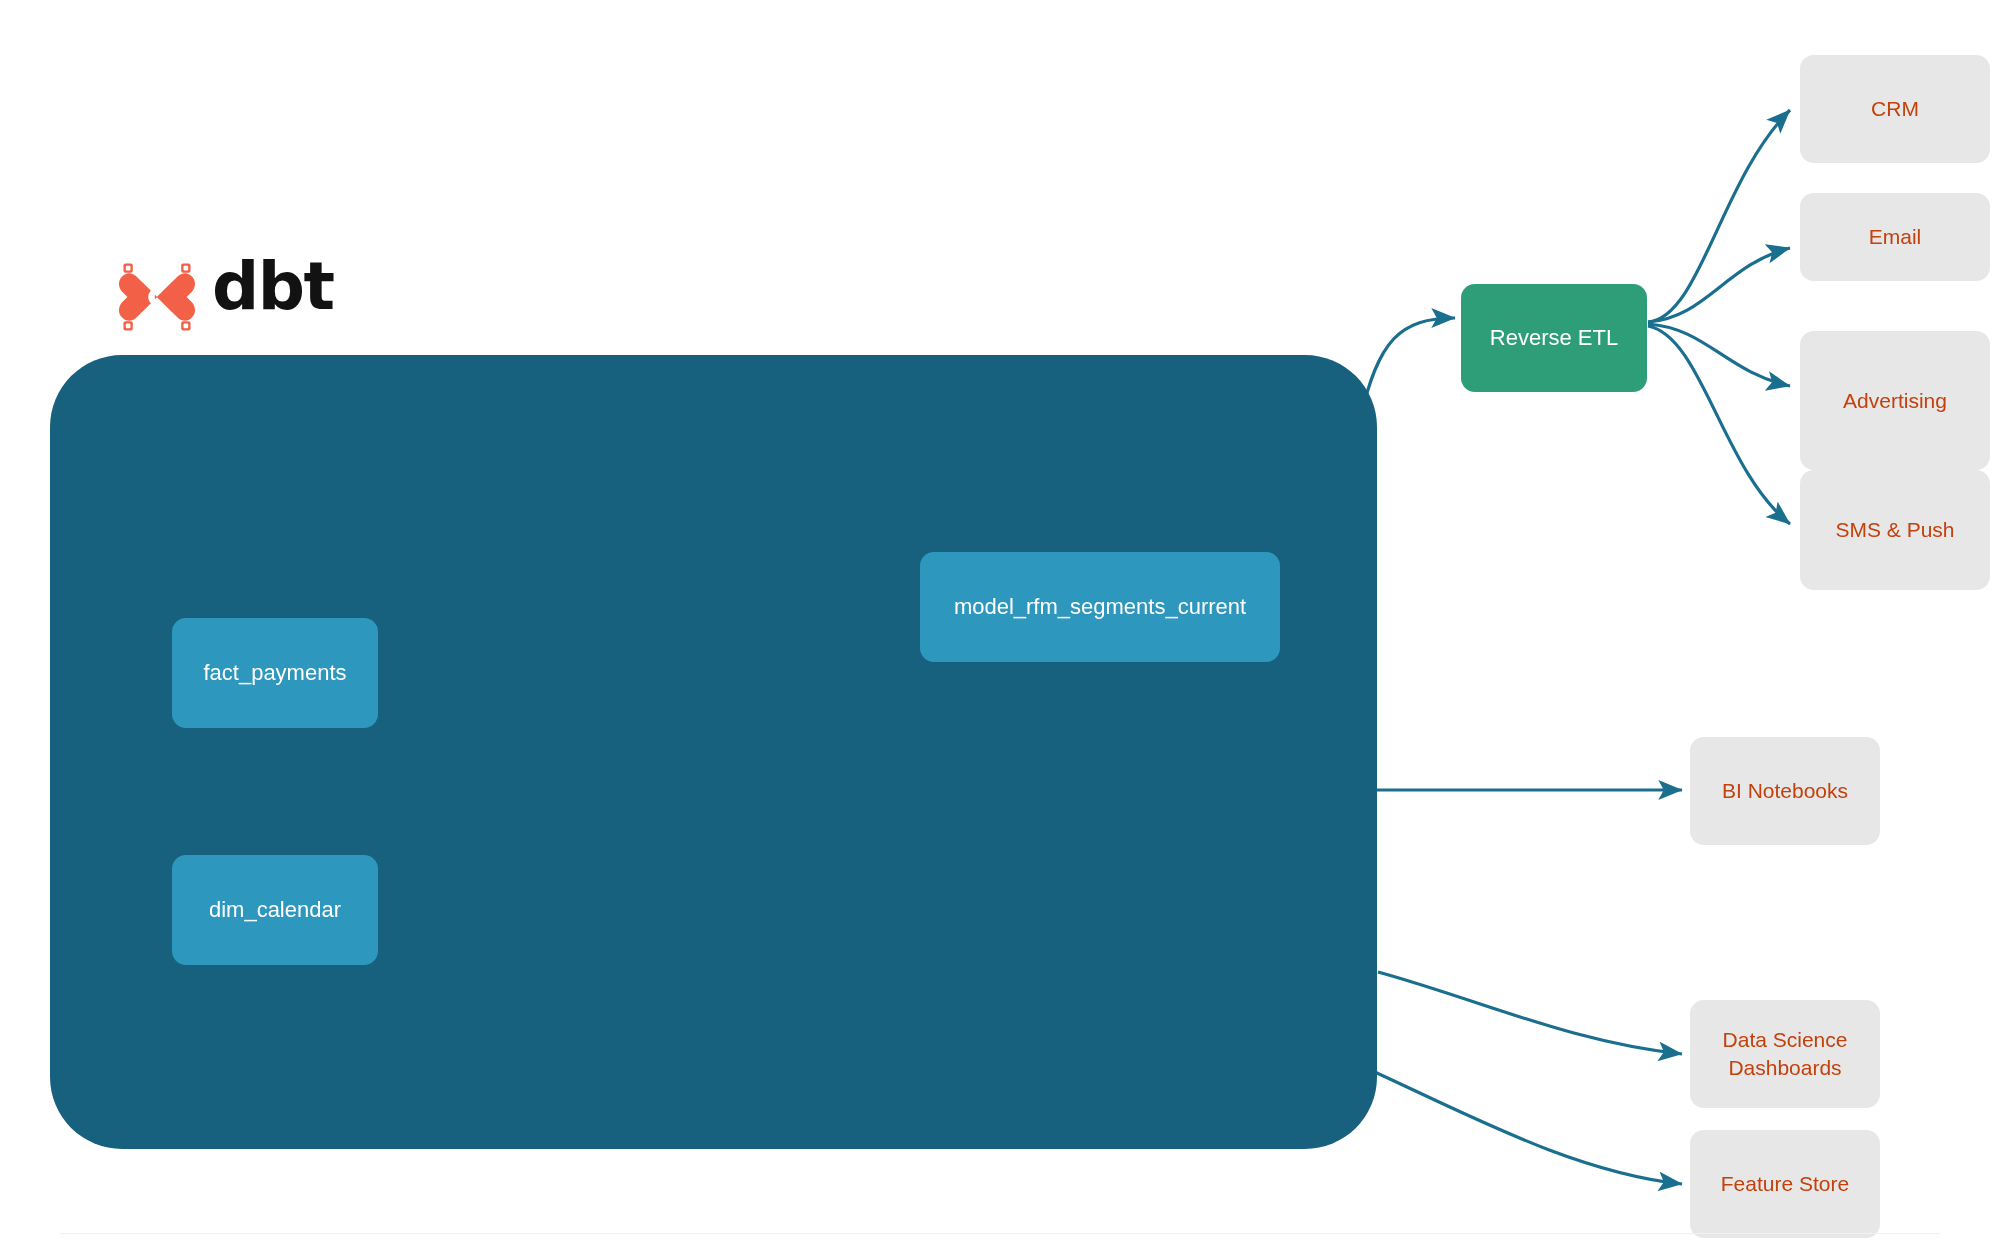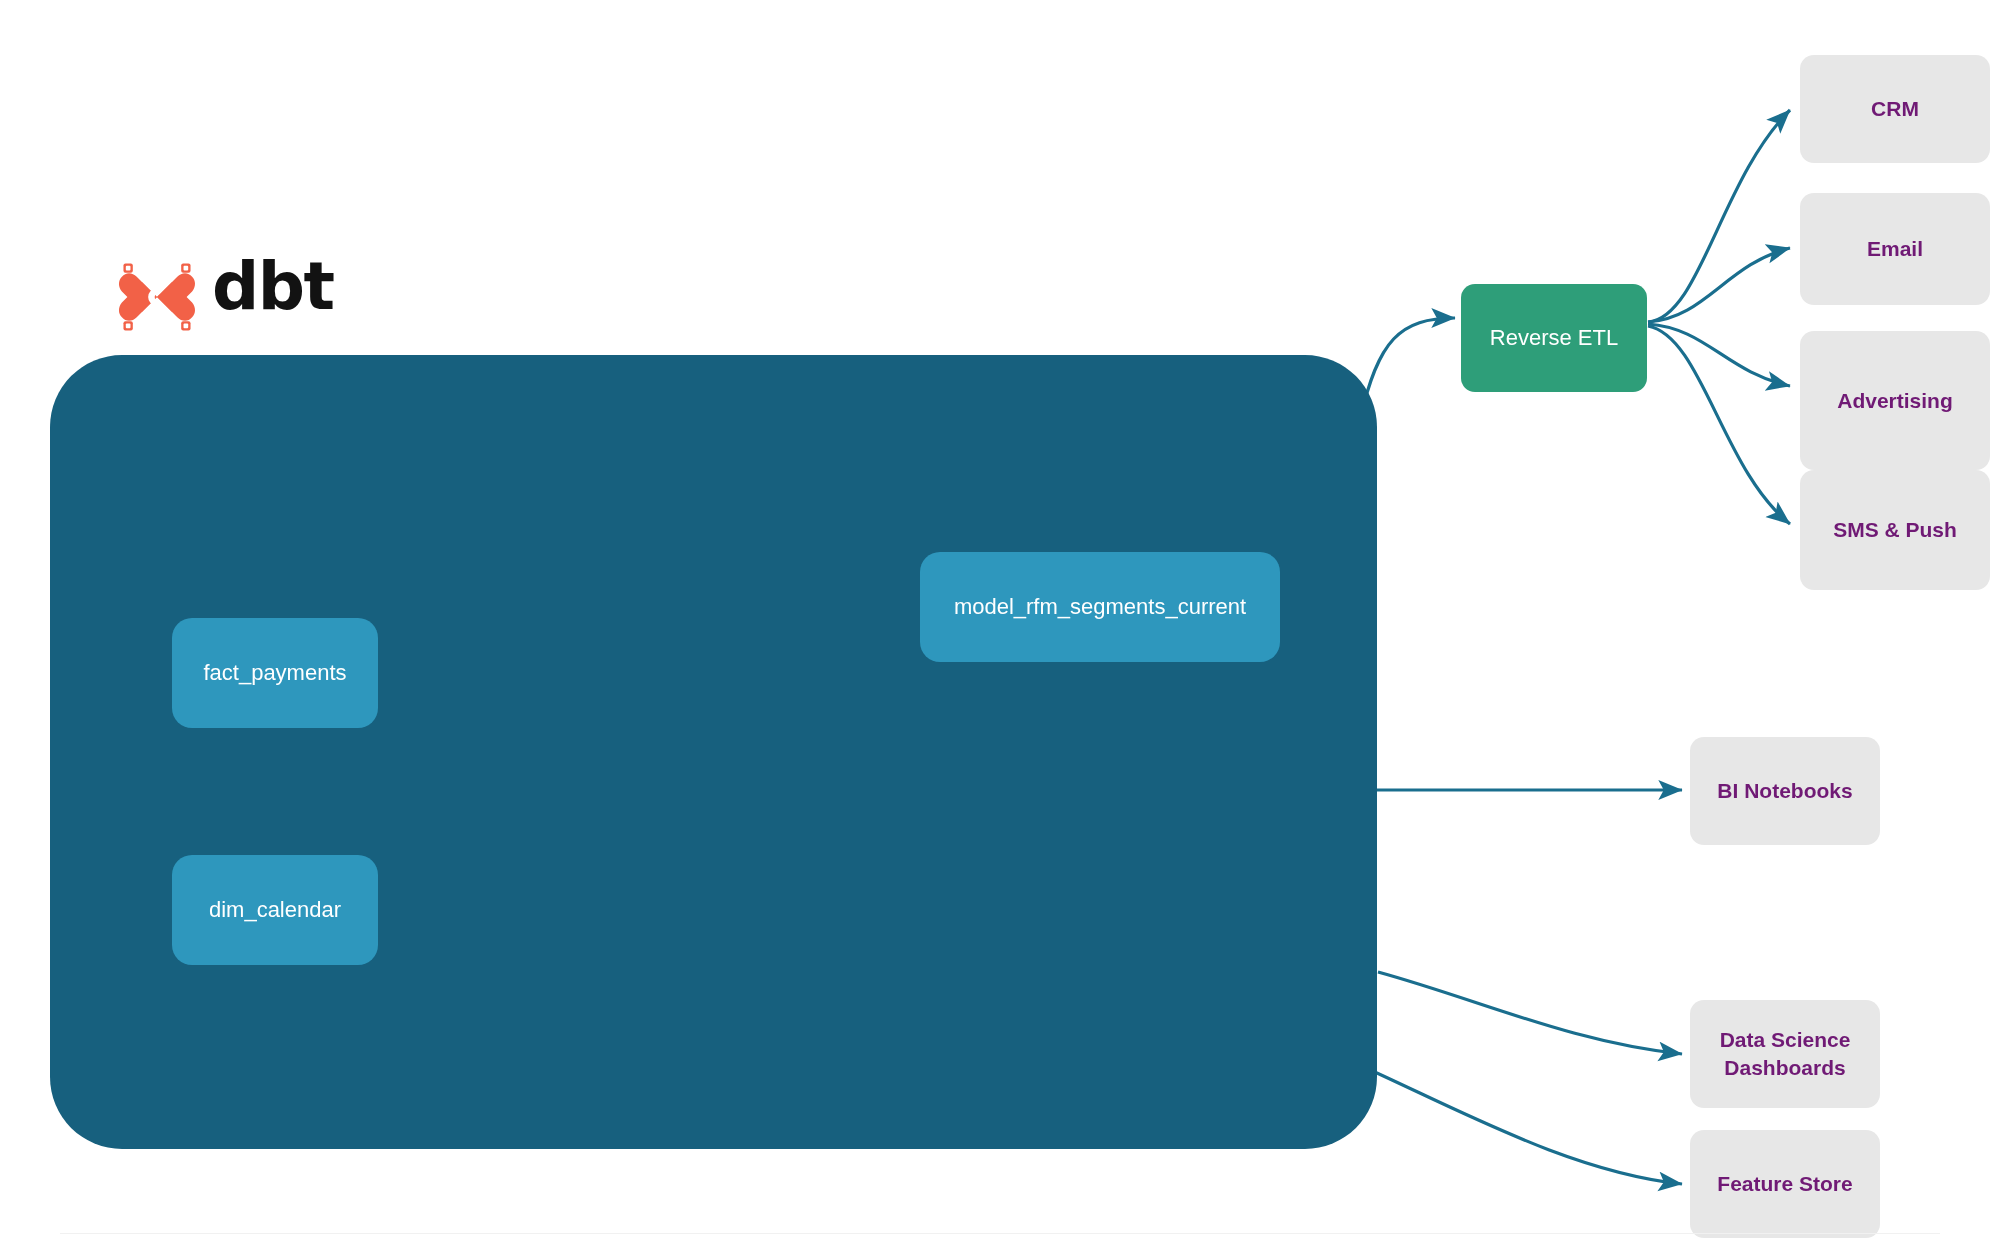--- a/index.html
+++ b/index.html
@@ -66,50 +66,50 @@
   .node {
     position: absolute;
     display: flex;
     align-items: center;
     justify-content: center;
     text-align: center;
     box-sizing: border-box;
   }
   .node-model {
     background: #2e97bd;
-    border-radius: 20px;
+    border-radius: 14px;
     color: #ffffff;
     font-size: 22px;
     font-weight: 400;
   }
   .node-etl {
     background: #2e9e79;
     border-radius: 14px;
     color: #ffffff;
     font-size: 22px;
     font-weight: 400;
     margin-top: 16px;
   }
   .node-dest {
     background: #e7e7e7;
     border-radius: 14px;
-    color: #701a75;
+    color: #c2410c;
     font-size: 21px;
-    font-weight: 700;
+    font-weight: 400;
     line-height: 1.32;
   }
 
   
   #node-fact-payments        { left: 172px;  top: 618px;  width: 206px; height: 110px; }
   #node-dim-calendar         { left: 172px;  top: 855px;  width: 206px; height: 110px; }
   #node-rfm-hist             { left: 475px;  top: 737px;  width: 338px; height: 110px; }
   #node-rfm-current          { left: 920px;  top: 552px;  width: 360px; height: 110px; }
   #node-reverse-etl          { left: 1461px; top: 268px;  width: 186px; height: 108px; }
   #node-crm                  { left: 1800px; top: 55px;   width: 190px; height: 108px; }
-  #node-email                { left: 1800px; top: 193px;  width: 190px; height: 112px; }
+  #node-email                { left: 1800px; top: 193px;  width: 190px; height: 88px; }
   #node-advertising          { left: 1800px; top: 331px;  width: 190px; height: 139px; }
   #node-sms-push             { left: 1800px; top: 470px;  width: 190px; height: 120px; }
   #node-bi-dashboards        { left: 1690px; top: 737px;  width: 190px; height: 108px; }
   #node-ds-notebooks         { left: 1690px; top: 1000px; width: 190px; height: 108px; }
   #node-feature-store        { left: 1690px; top: 1130px; width: 190px; height: 108px; }
 
   #bottom-rule {
     position: absolute;
     left: 60px;
     top: 1233px;

